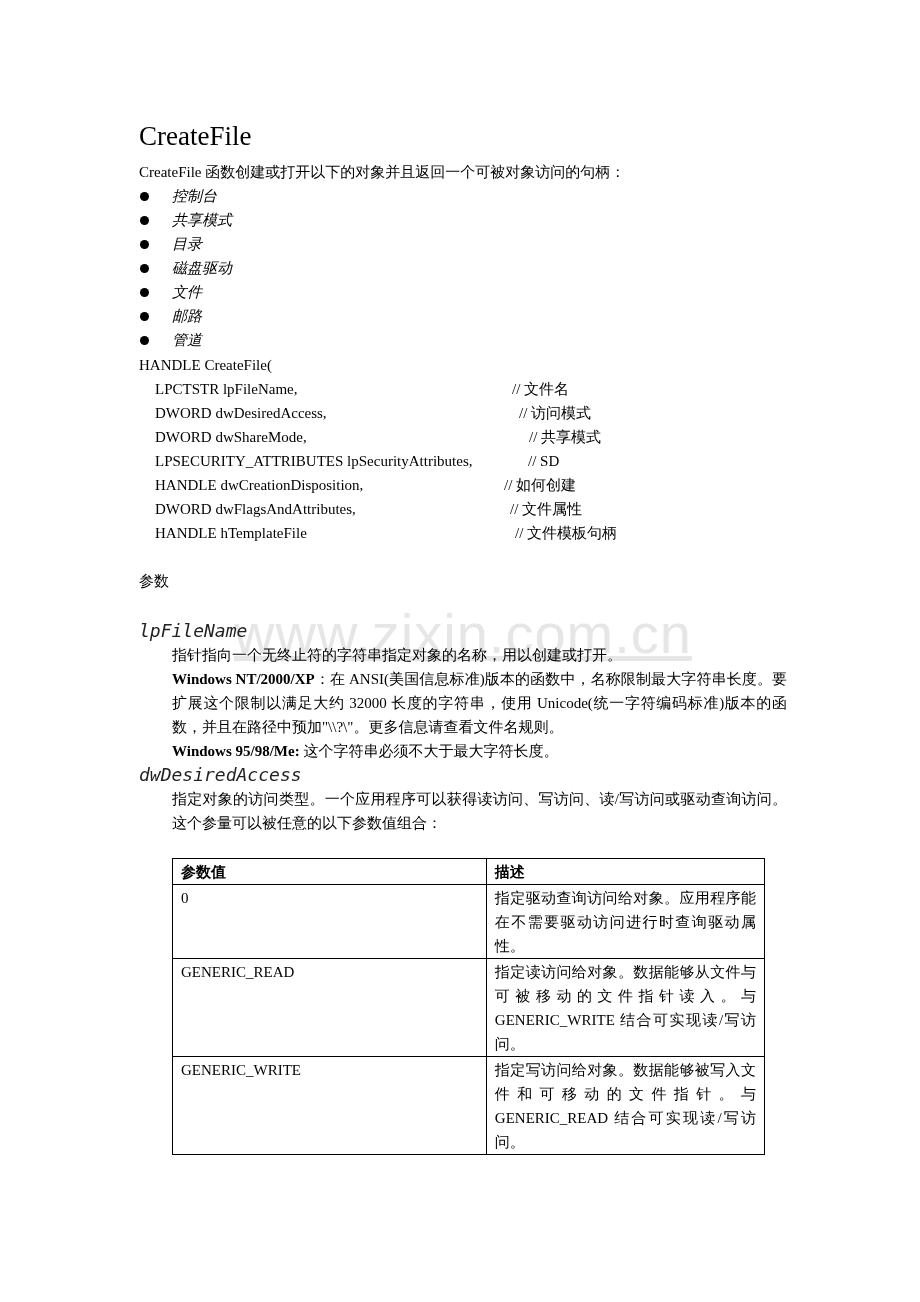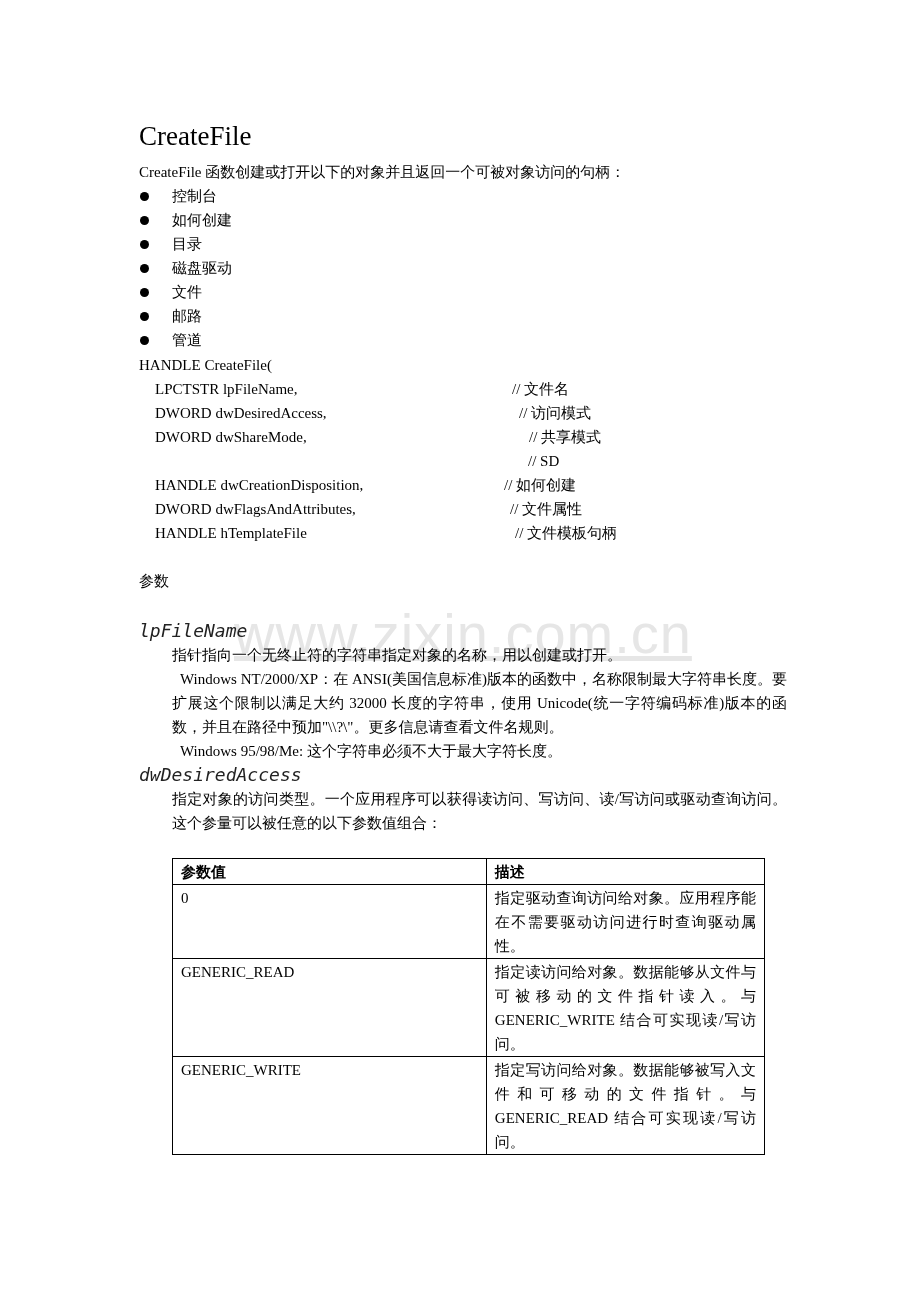--- a/index.html
+++ b/index.html
@@ -6,31 +6,31 @@
     body {
       width: 920px; height: 1302px; position: relative; overflow: hidden;
       font-family: "Liberation Serif", "DejaVu Serif", serif;
       color: #000;
       font-size: 15px;
     }
     .page { position: absolute; left: 0; top: 0; width: 920px; height: 1302px; }
     .title { position: absolute; left: 139px; top: 118px; font-size: 27px; line-height: 36px; }
     .intro { position: absolute; left: 139px; top: 161px; line-height: 22px; }
     .bullets { position: absolute; left: 139px; top: 184px; margin: 0; padding: 0; list-style: none; }
-    .bullets li { height: 24px; line-height: 24px; position: relative; padding-left: 33px; }
+    .bullets li { height: 24px; line-height: 24px; position: relative; padding-left: 33px; font-style: italic; }
     .bullets li .dot { position: absolute; left: 1px; top: 8px; width: 9px; height: 9px; border-radius: 50%; background: #000; }
     .sig-open { position: absolute; left: 139px; top: 353px; line-height: 24px; }
     .sig { position: absolute; left: 155px; top: 377px; }
     .sig .row { position: relative; height: 24px; line-height: 24px; width: 600px; }
     .sig .row .decl { position: absolute; left: 0; top: 0; white-space: nowrap; }
     .sig .row .cmt { position: absolute; top: 0; white-space: nowrap; }
     .section { position: absolute; left: 139px; top: 570px; line-height: 22px; }
     .param-name { position: absolute; left: 139px; font-family: "DejaVu Sans Mono", "Liberation Mono", monospace; font-style: italic; font-size: 18px; color: #222; line-height: 22px; }
     .para { position: absolute; left: 172px; width: 615px; line-height: 24px; text-align: justify; }
-    .para b { font-weight: normal; margin-left: 8px; }
+    .para b { font-weight: bold; }
     .watermark {
       position: absolute; left: 234px; top: 602px; font-family: "Liberation Sans", "DejaVu Sans", sans-serif;
       font-size: 56px; letter-spacing: 1px; color: #e6e6e6; line-height: 64px; pointer-events: none; z-index: 0; text-decoration: underline;
     }
     .content { position: relative; z-index: 1; }
     table.params {
       position: absolute; left: 172px; top: 858px; width: 593px;
       border-collapse: collapse; font-size: 15px;
     }
     table.params th, table.params td {
@@ -47,21 +47,21 @@
 <div class="page">
 
   <div class="watermark">www.zixin.com.cn</div>
 
   <div class="content">
     <div class="title">CreateFile</div>
     <div class="intro">CreateFile 函数创建或打开以下的对象并且返回一个可被对象访问的句柄：</div>
 
     <ul class="bullets">
       <li><span class="dot"></span><span>控制台</span></li>
-      <li><span class="dot"></span><span>如何创建</span></li>
+      <li><span class="dot"></span><span>共享模式</span></li>
       <li><span class="dot"></span><span>目录</span></li>
       <li><span class="dot"></span><span>磁盘驱动</span></li>
       <li><span class="dot"></span><span>文件</span></li>
       <li><span class="dot"></span><span>邮路</span></li>
       <li><span class="dot"></span><span>管道</span></li>
     </ul>
 
     <div class="sig-open">HANDLE CreateFile(</div>
     <div class="sig">
       <div class="row">
@@ -70,20 +70,21 @@
         </div>
       <div class="row">
           <span class="decl">DWORD dwDesiredAccess,</span>
           <span class="cmt" style="left:364px">//  访问模式</span>
         </div>
       <div class="row">
           <span class="decl">DWORD dwShareMode,</span>
           <span class="cmt" style="left:374px">//  共享模式</span>
         </div>
       <div class="row">
+          <span class="decl">LPSECURITY_ATTRIBUTES lpSecurityAttributes,</span>
           <span class="cmt" style="left:373px">// SD</span>
         </div>
       <div class="row">
           <span class="decl">HANDLE dwCreationDisposition,</span>
           <span class="cmt" style="left:349px">//  如何创建</span>
         </div>
       <div class="row">
           <span class="decl">DWORD dwFlagsAndAttributes,</span>
           <span class="cmt" style="left:355px">//  文件属性</span>
         </div>

